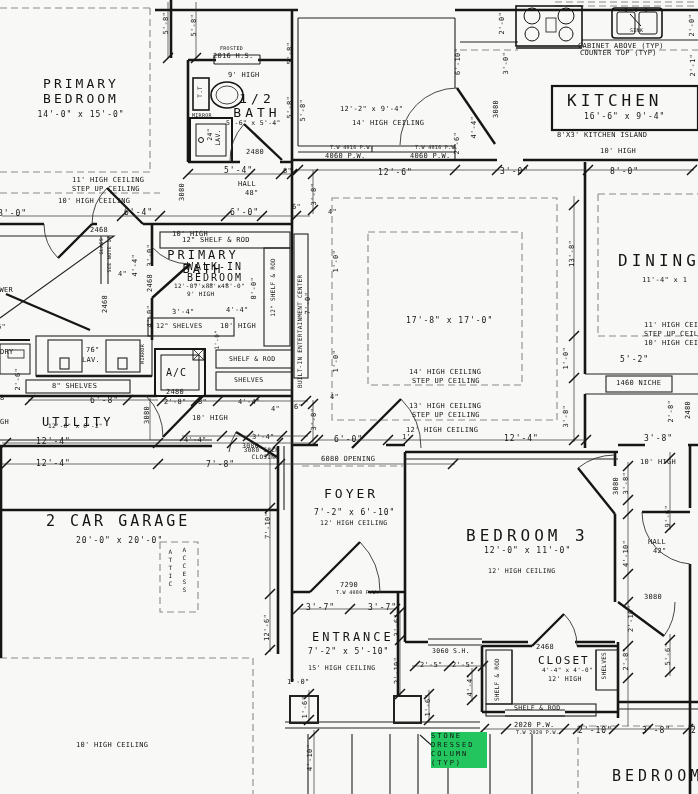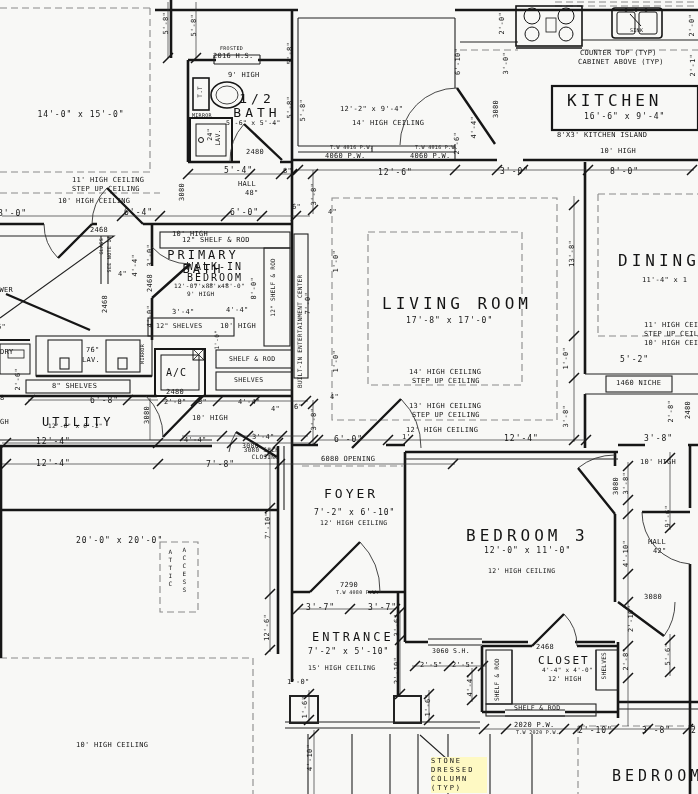--- a/index.html
+++ b/index.html
@@ -155,20 +155,21 @@
              M574,196V442 M628,462V726 M670,452V530 M670,634V676 M484,729H694
              M412,666H486 M472,668V702 M429,690V722 M309,690V722 M314,730V794
              M298,609H396 M270,448V652 M400,610V696 M28,400H158 M162,401H308
              M182,436H308 M150,398V440 M313,170V214 M313,400V444 M168,2V58 M196,2V58"></path>
   </g>
   <g id="tickg" stroke="#161616" stroke-width="1.5">
         <path d="M183,179L193,169M245,179L255,169M276,179L286,169M287,179L297,169M293,175L303,165M450,175L460,165M492,175L502,165M518,175L528,165M583,175L593,165M687,175L697,165M117,221L127,211M155,221L165,211M221,221L231,211M257,221L267,211M291,221L301,211M313,445L323,435M383,445L393,435M403,445L413,435M581,445L591,435M1,448L11,438M153,448L163,438M227,448L237,438M273,448L283,438M1,469L11,459M153,469L163,459M275,469L285,459M448,469L458,459M569,210L579,200M569,341L579,331M569,383L579,373M569,445L579,435M623,471L633,461M623,505L633,495M623,519L633,509M623,579L633,569M623,607L633,597M623,651L633,641M623,683L633,673M665,463L675,453M665,533L675,523M665,645L675,635M665,677L675,667M479,734L489,724M501,734L511,724M559,734L569,724M573,734L583,724M609,734L619,724M643,734L653,724M683,734L693,724M410,671L420,661M444,671L454,661M478,671L488,661M467,677L477,667M467,705L477,695M424,699L434,689M424,725L434,715M304,699L314,689M304,725L314,715M309,739L319,729M293,614L303,604M345,614L355,604M390,614L400,604M265,457L275,447M265,513L275,503M265,599L275,589M265,655L275,645M395,617L405,607M395,645L405,635M395,699L405,689M25,405L35,395M123,405L133,395M157,406L167,396M191,406L201,396M213,406L223,396M250,406L260,396M301,406L311,396M180,441L190,431M217,441L227,431M243,441L253,431M277,441L287,431M301,441L311,431M163,63L173,53M191,63L201,53M308,179L318,169M308,215L318,205M308,409L318,399M308,445L318,435" fill="none"></path>
       </g>
 </svg>
 
+<div class="t c rm" style="left:22px;top:76px;width:118px;font-size:13px;line-height:15px">PRIMARY BEDROOM</div>
 <div class="t c s8" style="left:22px;top:110px;width:118px">14'-0" x 15'-0"</div>
 <div class="t" style="left:72px;top:176px">11' HIGH CEILING</div>
 <div class="t" style="left:72px;top:185px">STEP UP CEILING</div>
 <div class="t" style="left:58px;top:197px">10' HIGH CEILING</div>
 
 <div class="t v" style="left:162px;top:12px">5'-8"</div>
 <div class="t v" style="left:190px;top:14px">5'-8"</div>
 <div class="t v" style="left:286px;top:42px">5'-8"</div>
 <div class="t v" style="left:286px;top:96px">5'-8"</div>
 <div class="t v" style="left:299px;top:99px">5'-8"</div>
@@ -199,21 +200,21 @@
 <div class="t v" style="left:454px;top:48px">6'-10"</div>
 <div class="t v" style="left:453px;top:132px">2'-6"</div>
 <div class="t v" style="left:470px;top:116px">4'-4"</div>
 <div class="t v" style="left:492px;top:100px">3080</div>
 <div class="t v" style="left:498px;top:12px">2'-0"</div>
 <div class="t v" style="left:502px;top:52px">3'-0"</div>
 <div class="t v" style="left:688px;top:14px">2'-0"</div>
 <div class="t v" style="left:689px;top:54px">2'-1"</div>
 
 <div class="t" style="left:580px;top:49px">COUNTER TOP (TYP)</div>
-<div class="t" style="left:578px;top:58px">CABINET ABOVE (TYP)</div>
+<div class="t" style="left:578px;top:42px">CABINET ABOVE (TYP)</div>
 <div class="t s5" style="left:630px;top:28px">SINK</div>
 <div class="t rm" style="left:567px;top:92px;font-size:16px;letter-spacing:4px">KITCHEN</div>
 <div class="t s8" style="left:584px;top:112px">16'-6" x 9'-4"</div>
 <div class="t" style="left:557px;top:131px">8'X3' KITCHEN ISLAND</div>
 <div class="t" style="left:600px;top:147px">10' HIGH</div>
 <div class="t s8" style="left:500px;top:167px">3'-0"</div>
 <div class="t s8" style="left:610px;top:167px">8'-0"</div>
 
 <div class="t s8" style="left:-2px;top:209px">8'-0"</div>
 <div class="t s8" style="left:124px;top:208px">6'-4"</div>
@@ -259,21 +260,20 @@
 <div class="t s65" style="left:234px;top:377px">SHELVES</div>
 <div class="t" style="left:166px;top:367px;font-size:10px;letter-spacing:1px">A/C</div>
 <div class="t" style="left:166px;top:388px">2480</div>
 <div class="t" style="left:164px;top:398px">2'-8"</div>
 <div class="t" style="left:198px;top:398px">8"</div>
 <div class="t" style="left:238px;top:398px">4'-4"</div>
 <div class="t" style="left:271px;top:405px">4"</div>
 <div class="t" style="left:294px;top:403px">6"</div>
 <div class="t v s6" style="left:297px;top:238px;height:150px">BUILT-IN ENTERTAINMENT CENTER</div>
 
-<div class="t rm" style="left:382px;top:295px;font-size:16px;letter-spacing:4px">LIVING ROOM</div>
 <div class="t s8" style="left:406px;top:316px">17'-8" x 17'-0"</div>
 <div class="t" style="left:409px;top:368px">14' HIGH CEILING</div>
 <div class="t" style="left:412px;top:377px">STEP UP CEILING</div>
 <div class="t" style="left:409px;top:402px">13' HIGH CEILING</div>
 <div class="t" style="left:412px;top:411px">STEP UP CEILING</div>
 <div class="t" style="left:406px;top:426px">12' HIGH CEILING</div>
 <div class="t s8" style="left:334px;top:435px">6'-0"</div>
 <div class="t" style="left:402px;top:433px">1'</div>
 <div class="t s8" style="left:504px;top:434px">12'-4"</div>
 <div class="t v" style="left:568px;top:240px">13'-8"</div>
@@ -302,20 +302,21 @@
 <div class="t s8" style="left:36px;top:437px">12'-4"</div>
 <div class="t s8" style="left:36px;top:459px">12'-4"</div>
 <div class="t v" style="left:143px;top:406px">3080</div>
 <div class="t" style="left:192px;top:414px">10' HIGH</div>
 <div class="t" style="left:184px;top:436px">4'-4"</div>
 <div class="t" style="left:252px;top:433px">3'-4"</div>
 <div class="t s65" style="left:242px;top:443px">3080</div>
 <div class="t s8" style="left:206px;top:460px">7'-8"</div>
 <div class="t s6 wrap" style="left:233px;top:446px;width:46px;text-align:right;line-height:7px">3080 SELF CLOSING</div>
 
+<div class="t rm" style="left:46px;top:513px;font-size:15px">2 CAR GARAGE</div>
 <div class="t s8" style="left:76px;top:536px">20'-0" x 20'-0"</div>
 <div class="t vu s6" style="left:166px;top:548px">ATTIC</div>
 <div class="t vu s6" style="left:180px;top:546px">ACCESS</div>
 <div class="t v" style="left:264px;top:512px">7'-10"</div>
 <div class="t v" style="left:263px;top:614px">12'-6"</div>
 <div class="t" style="left:76px;top:741px">10' HIGH CEILING</div>
 
 <div class="t" style="left:321px;top:455px">6080 OPENING</div>
 <div class="t rm" style="left:324px;top:487px;font-size:13px">FOYER</div>
 <div class="t s8" style="left:314px;top:508px">7'-2" x 6'-10"</div>
@@ -348,21 +349,21 @@
 <div class="t s6" style="left:542px;top:667px">4'-4" x 4'-0"</div>
 <div class="t s65" style="left:548px;top:676px">12' HIGH</div>
 <div class="t v s6" style="left:494px;top:658px">SHELF &amp; ROD</div>
 <div class="t v s6" style="left:601px;top:652px">SHELVES</div>
 <div class="t s65" style="left:514px;top:705px">SHELF &amp; ROD</div>
 <div class="t" style="left:514px;top:721px">2020 P.W.</div>
 <div class="t s5" style="left:516px;top:730px">T.W 2020 P.W.</div>
 <div class="t s8" style="left:578px;top:726px">2'-10"</div>
 <div class="t s8" style="left:642px;top:726px">3'-8"</div>
 <div class="t s8" style="left:691px;top:726px">2</div>
-<div class="t wrap" style="left:431px;top:757px;width:56px;letter-spacing:2px;line-height:9px;background:#fef9c3">STONE DRESSED COLUMN (TYP)</div>
+<div class="t wrap" style="left:431px;top:732px;width:56px;letter-spacing:2px;line-height:9px;background:#22c55e">STONE DRESSED COLUMN (TYP)</div>
 
 <div class="t" style="left:640px;top:458px">10' HIGH</div>
 <div class="t v" style="left:622px;top:472px">3'-8"</div>
 <div class="t v" style="left:612px;top:477px">3080</div>
 <div class="t v" style="left:664px;top:505px">9'-6"</div>
 <div class="t" style="left:648px;top:538px">HALL</div>
 <div class="t" style="left:653px;top:547px">42"</div>
 <div class="t v" style="left:622px;top:540px">4'-10"</div>
 <div class="t" style="left:644px;top:593px">3080</div>
 <div class="t v" style="left:627px;top:605px">2'-10"</div>

